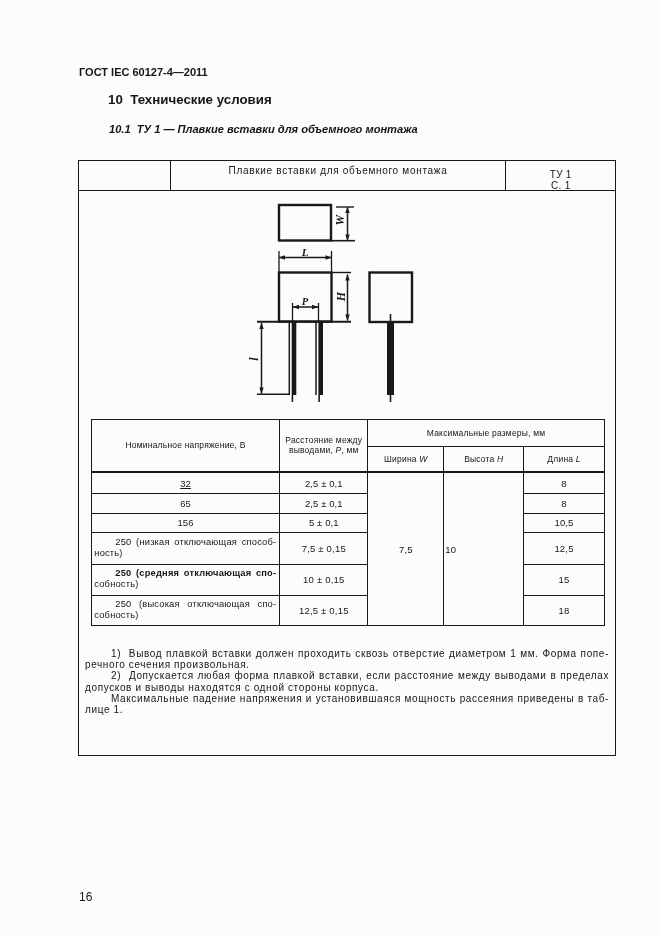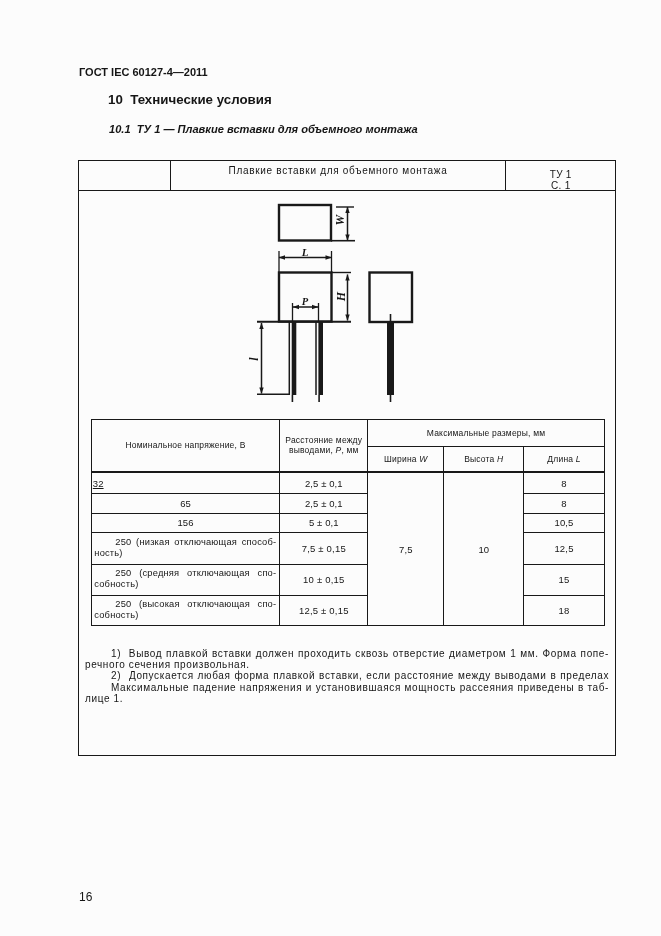--- a/index.html
+++ b/index.html
@@ -132,24 +132,24 @@
       <td colspan="3" style="border:1.2px solid #191919;text-align:center;vertical-align:middle;">Максимальные размеры, мм</td>
     </tr>
 
     <tr style="height:26px;">
       <td style="border:1.2px solid #191919;border-bottom:2.2px solid #191919;text-align:center;vertical-align:middle;margin-top:33px;">Ширина <i>W</i></td>
       <td style="border:1.2px solid #191919;border-bottom:2.2px solid #191919;text-align:center;vertical-align:middle;">Высота <i>Н</i></td>
       <td style="border:1.2px solid #191919;border-bottom:2.2px solid #191919;text-align:center;vertical-align:middle;">Длина <i>L</i></td>
     </tr>
 
     <tr style="height:21.5px;font-size:9.5px;letter-spacing:0.1px;">
-      <td style="border:1.2px solid #191919;border-top:2.2px solid #191919;vertical-align:middle;text-decoration:underline;">32</td>
+      <td style="border:1.2px solid #191919;border-top:2.2px solid #191919;text-align:center;vertical-align:middle;text-decoration:underline;">32</td>
       <td style="border:1.2px solid #191919;border-top:2.2px solid #191919;text-align:center;vertical-align:middle;">2,5 ± 0,1</td>
       <td rowspan="6" style="border:1.2px solid #191919;border-top:2.2px solid #191919;text-align:center;vertical-align:middle;">7,5</td>
-      <td rowspan="6" style="border:1.2px solid #191919;border-top:2.2px solid #191919;text-align:center;vertical-align:middle;">10</td>
+      <td rowspan="6" style="border:1.2px solid #191919;border-top:2.2px solid #191919;vertical-align:middle;">10</td>
       <td style="border:1.2px solid #191919;border-top:2.2px solid #191919;text-align:center;vertical-align:middle;">8</td>
     </tr>
 
     <tr style="height:19.5px;font-size:9.5px;letter-spacing:0.1px;">
       <td style="border:1.2px solid #191919;text-align:center;vertical-align:middle;">65</td>
       <td style="border:1.2px solid #191919;text-align:center;vertical-align:middle;">2,5 ± 0,1</td>
       <td style="border:1.2px solid #191919;text-align:center;vertical-align:middle;">8</td>
     </tr>
 
     <tr style="height:19.5px;font-size:9.5px;letter-spacing:0.1px;">
@@ -162,21 +162,21 @@
       <td style="border:1.2px solid #191919;vertical-align:middle;padding:1px 3px 2px 2.5px;line-height:11.4px;">
         <div style="text-align:justify;text-align-last:justify;text-indent:21px;">250 (низкая отключающая способ-</div>
         <div>ность)</div>
           </td>
       <td style="border:1.2px solid #191919;text-align:center;vertical-align:middle;font-size:9.5px;">7,5 ± 0,15</td>
       <td style="border:1.2px solid #191919;text-align:center;vertical-align:middle;font-size:9.5px;">12,5</td>
     </tr>
 
     <tr style="height:30.5px;font-size:9.3px;letter-spacing:0.2px;">
       <td style="border:1.2px solid #191919;vertical-align:middle;padding:1px 3px 2px 2.5px;line-height:11.4px;">
-        <div style="text-align:justify;text-align-last:justify;text-indent:21px;">250 (средняя отключающая спо-</div>
+        <div style="text-align:justify;text-align-last:justify;text-indent:21px;font-weight:bold;">250 (средняя отключающая спо-</div>
         <div>собность)</div>
           </td>
       <td style="border:1.2px solid #191919;text-align:center;vertical-align:middle;font-size:9.5px;">10 ± 0,15</td>
       <td style="border:1.2px solid #191919;text-align:center;vertical-align:middle;font-size:9.5px;">15</td>
     </tr>
 
     <tr style="height:30.5px;font-size:9.3px;letter-spacing:0.2px;">
       <td style="border:1.2px solid #191919;vertical-align:middle;padding:1px 3px 2px 2.5px;line-height:11.4px;">
         <div style="text-align:justify;text-align-last:justify;text-indent:21px;">250 (высокая отключающая спо-</div>
         <div>собность)</div>
@@ -186,20 +186,21 @@
     </tr>
     </tbody>
   </table>
 
   <div class="abs" style="left:6.5px;top:487.6px;width:524px;font-size:10px;letter-spacing:0.62px;line-height:11.15px;">
 
     <div style="text-align:justify;text-align-last:justify;text-indent:26px;">1)&nbsp; Вывод плавкой вставки должен проходить сквозь отверстие диаметром 1 мм. Форма попе-</div>
     <div>речного сечения произвольная.</div>
 
     <div style="text-align:justify;text-align-last:justify;text-indent:26px;">2)&nbsp; Допускается любая форма плавкой вставки, если расстояние между выводами в пределах</div>
+    <div>допусков и выводы находятся с одной стороны корпуса.</div>
 
 
     <div style="text-align:justify;text-align-last:justify;text-indent:26px;">Максимальные падение напряжения и установившаяся мощность рассеяния приведены в таб-</div>
     <div>лице 1.</div>
   </div>
 
 </div>
 
 <div class="abs" style="left:79px;top:848px;font-size:12px;margin-top:42px;">16</div>
 

